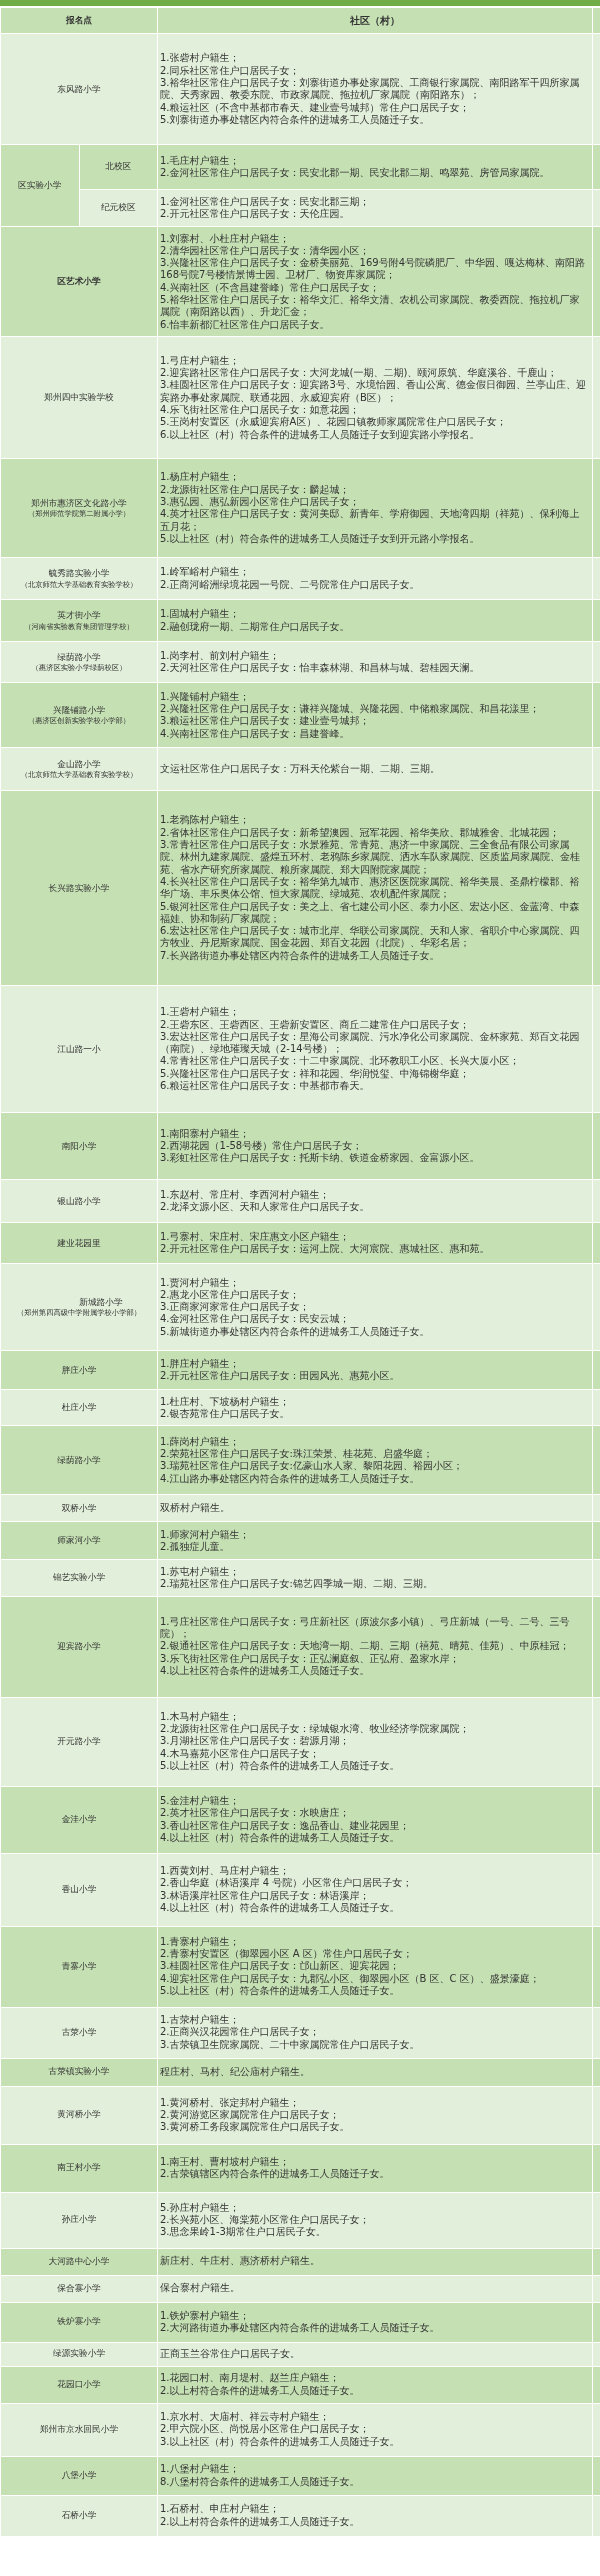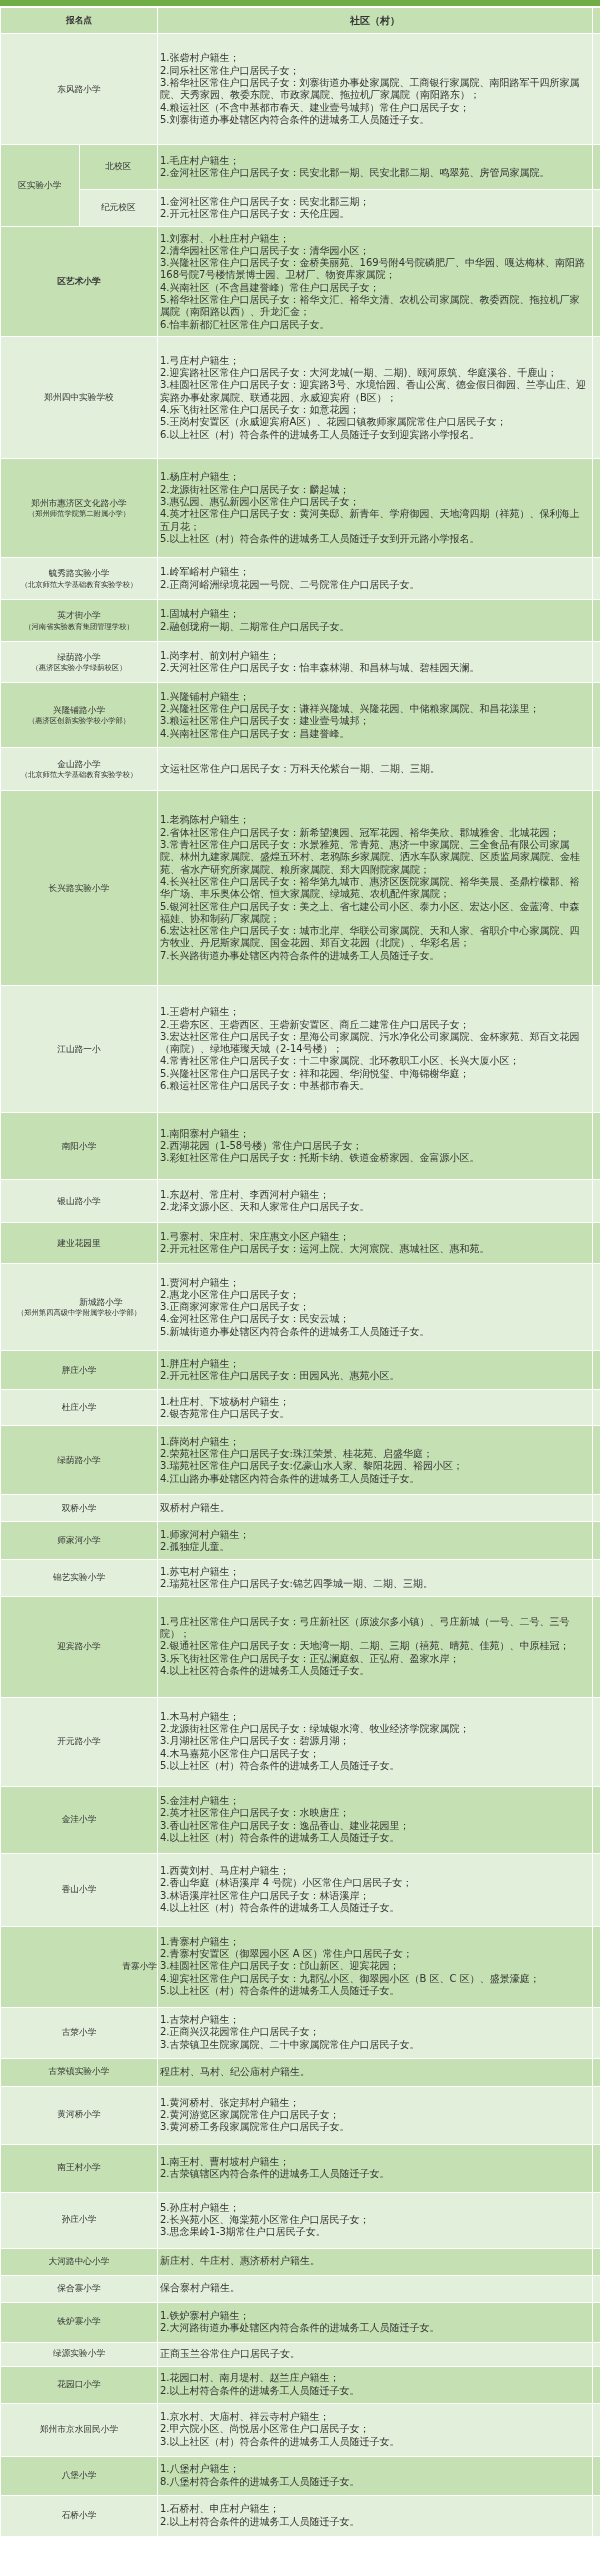--- a/index.html
+++ b/index.html
@@ -358,21 +358,21 @@
         <td class="c-area">
           <span class="item">1.西黄刘村、马庄村户籍生；</span>
           <span class="item">2.香山华庭（林语溪岸 4 号院）小区常住户口居民子女；</span>
           <span class="item">3.林语溪岸社区常住户口居民子女：林语溪岸；</span>
           <span class="item">4.以上社区（村）符合条件的进城务工人员随迁子女。</span>
         </td>
         <td class="c-extra"></td>
       </tr>
       <tr class="dark" style="height: 81px;">
         <td class="c-school" colspan="2">
-          <span style="display: block; text-align: right;">青寨小学</span>
+          <span style="display: block;">青寨小学</span>
         </td>
         <td class="c-area">
           <span class="item">1.青寨村户籍生；</span>
           <span class="item">2.青寨村安置区（御翠园小区 A 区）常住户口居民子女；</span>
           <span class="item">3.桂圆社区常住户口居民子女：邙山新区、迎宾花园；</span>
           <span class="item">4.迎宾社区常住户口居民子女：九郡弘小区、御翠园小区（B 区、C 区）、盛景濠庭；</span>
           <span class="item">5.以上社区（村）符合条件的进城务工人员随迁子女。</span>
         </td>
         <td class="c-extra"></td>
       </tr>

